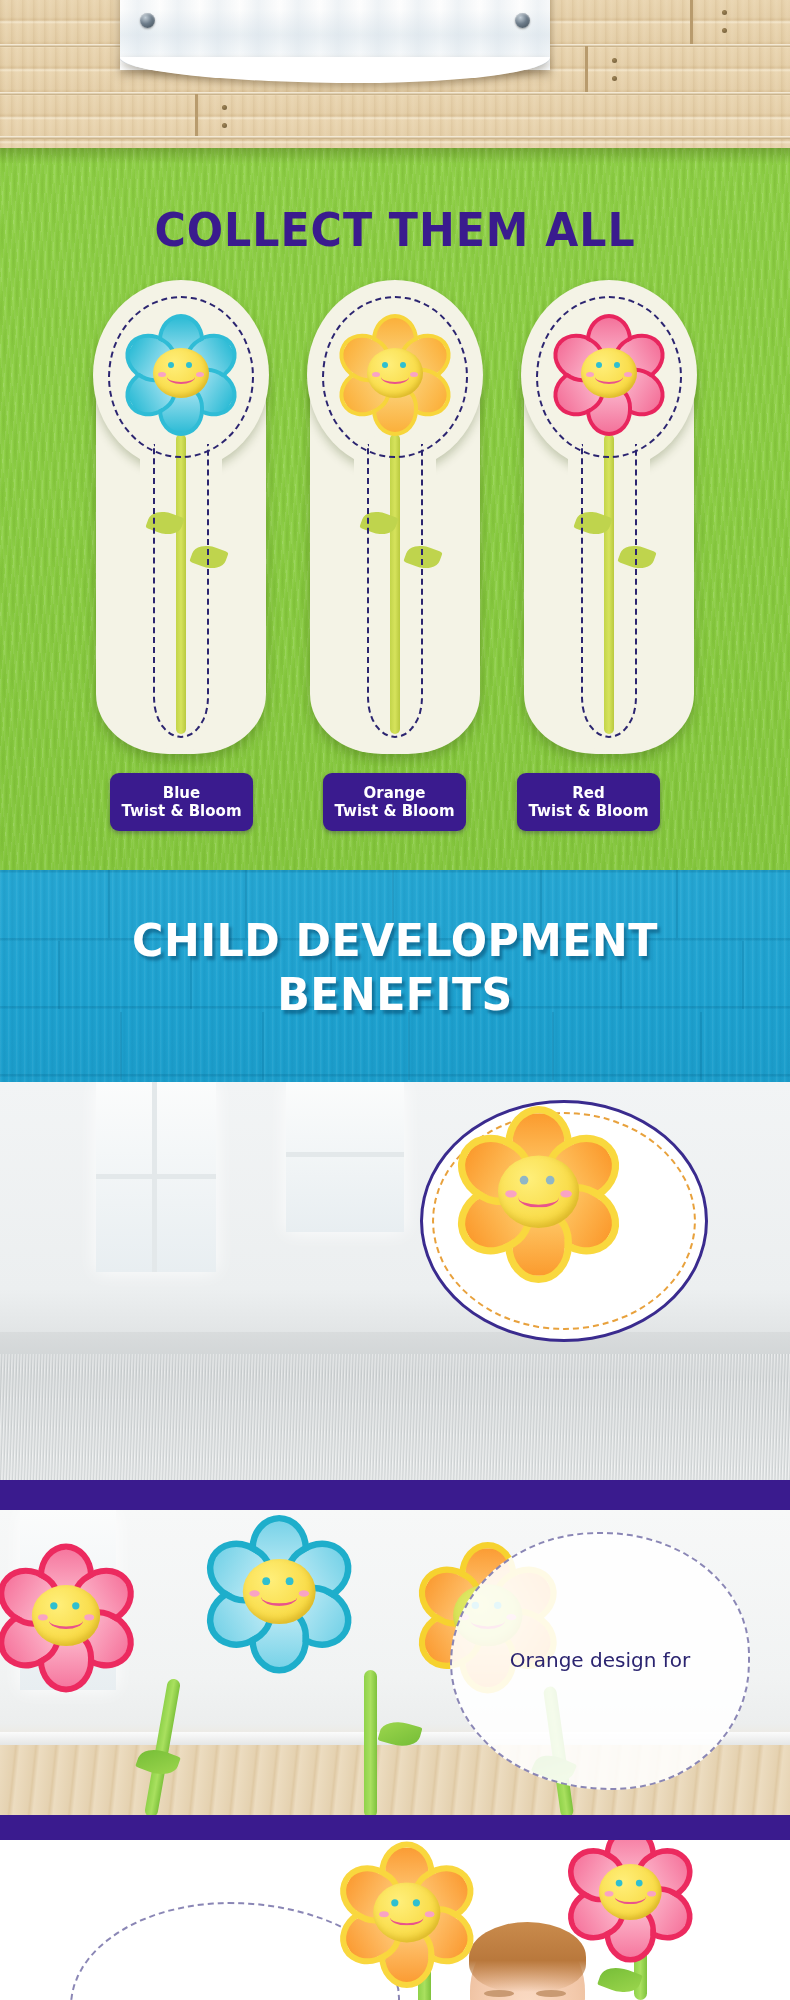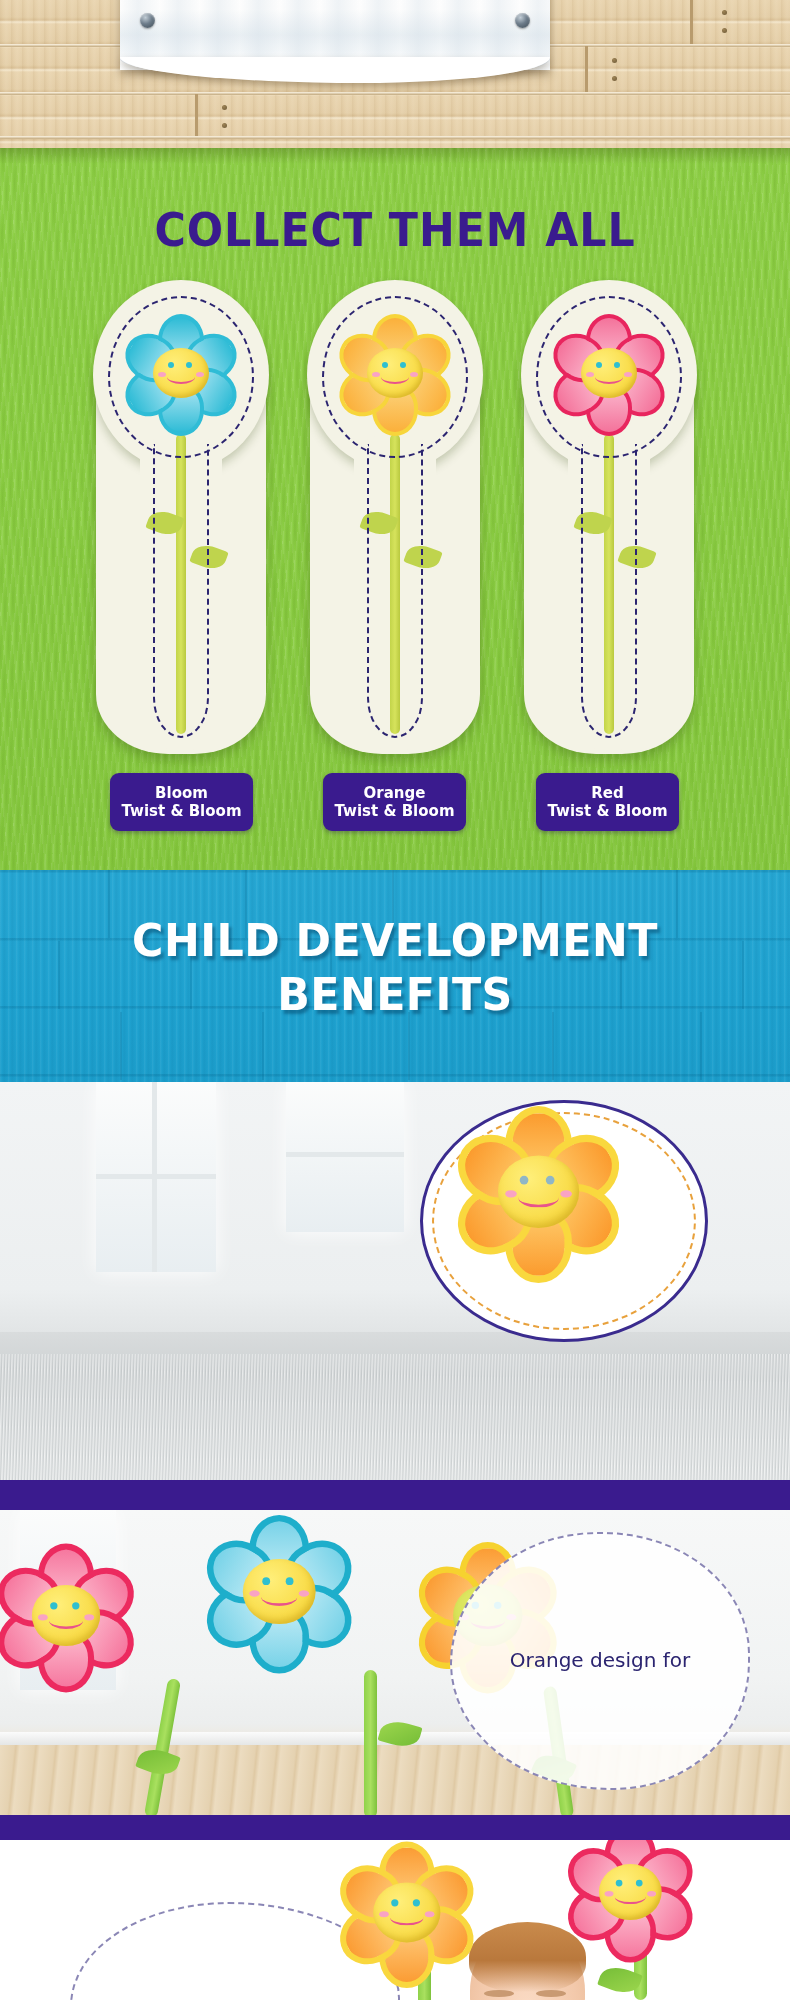--- a/index.html
+++ b/index.html
@@ -284,28 +284,28 @@
           <div class="eye l"></div>
           <div class="eye r"></div>
           <div class="mouth"></div>
           <div class="cheek l"></div>
           <div class="cheek r"></div>
         </div>
       </div>
     </div>
 
     <div class="label-box" style="left:110px; top:625px">
-      <div class="l1">Bloom</div>
+      <div class="l1">Blue</div>
       <div class="l2">Twist &amp; Bloom</div>
     </div>
     <div class="label-box" style="left:323px; top:625px">
       <div class="l1">Orange</div>
       <div class="l2">Twist &amp; Bloom</div>
     </div>
-    <div class="label-box" style="left:536px; top:625px">
+    <div class="label-box" style="left:517px; top:625px">
       <div class="l1">Red</div>
       <div class="l2">Twist &amp; Bloom</div>
     </div>
   </div>
 
   <div class="blue-sec">
     <div class="shingle-seam" style="left:108px; top:0"></div>
     <div class="shingle-seam" style="left:245px; top:0"></div>
     <div class="shingle-seam" style="left:392px; top:0"></div>
     <div class="shingle-seam" style="left:540px; top:0"></div>

